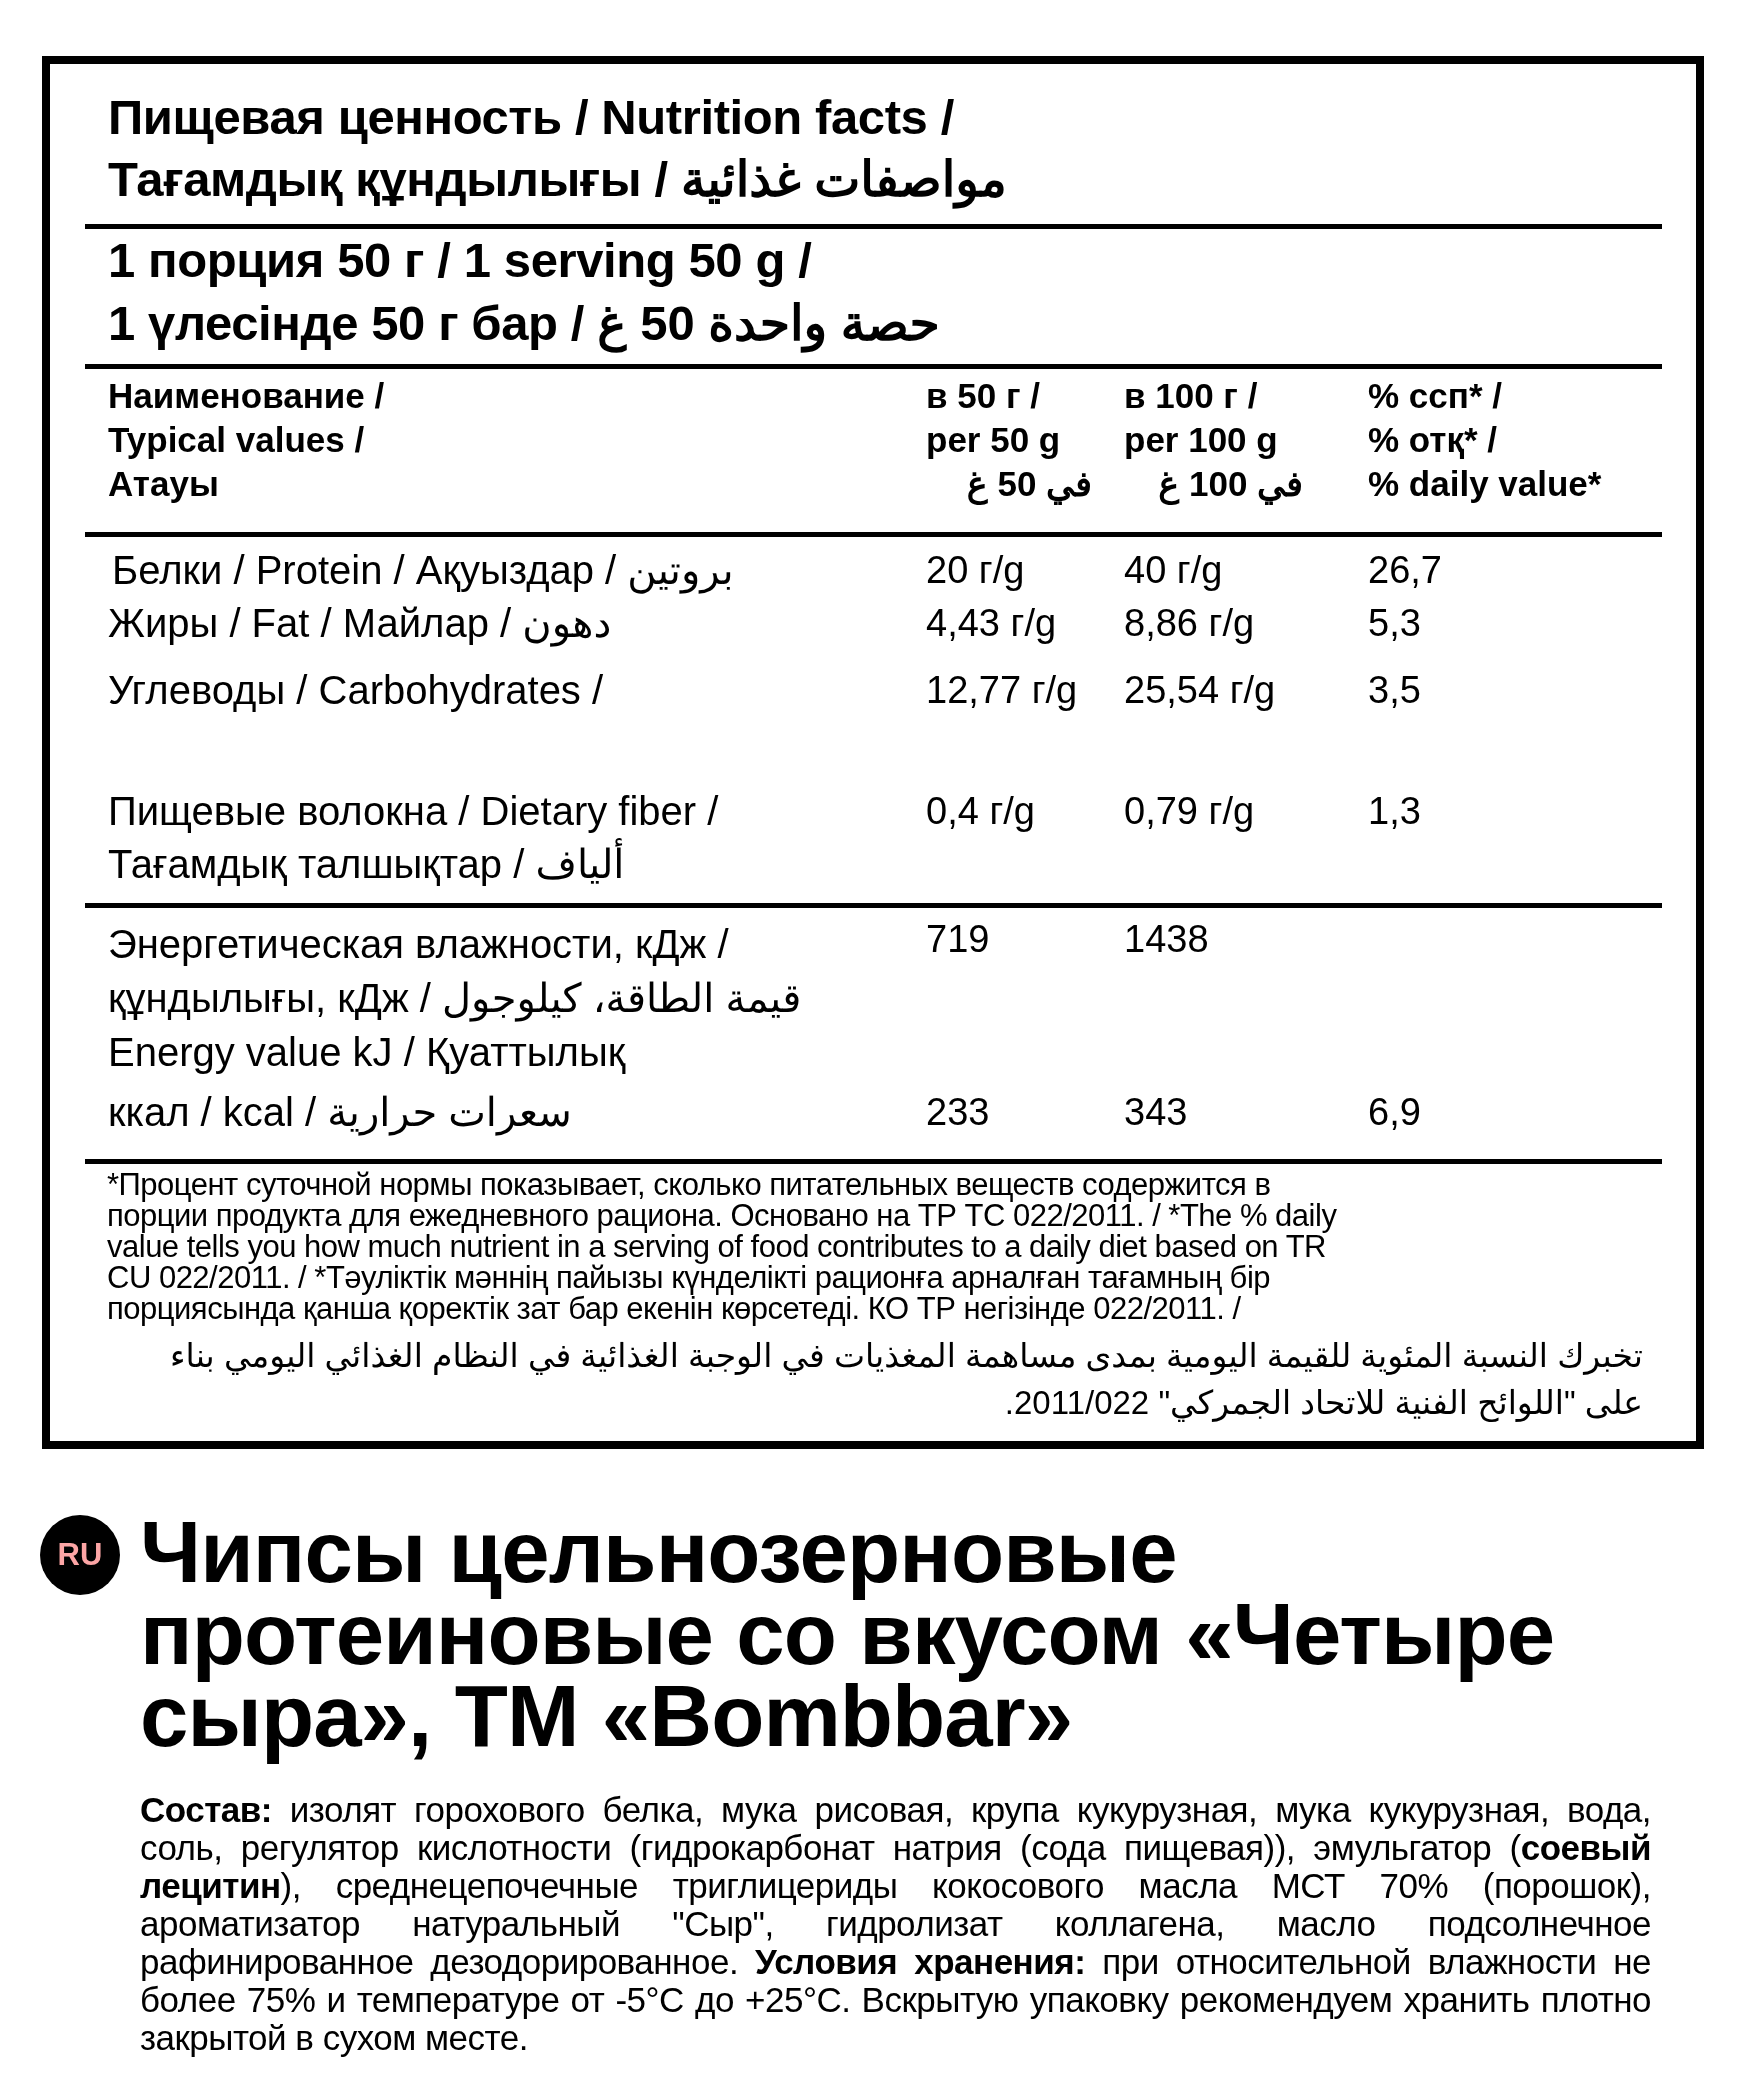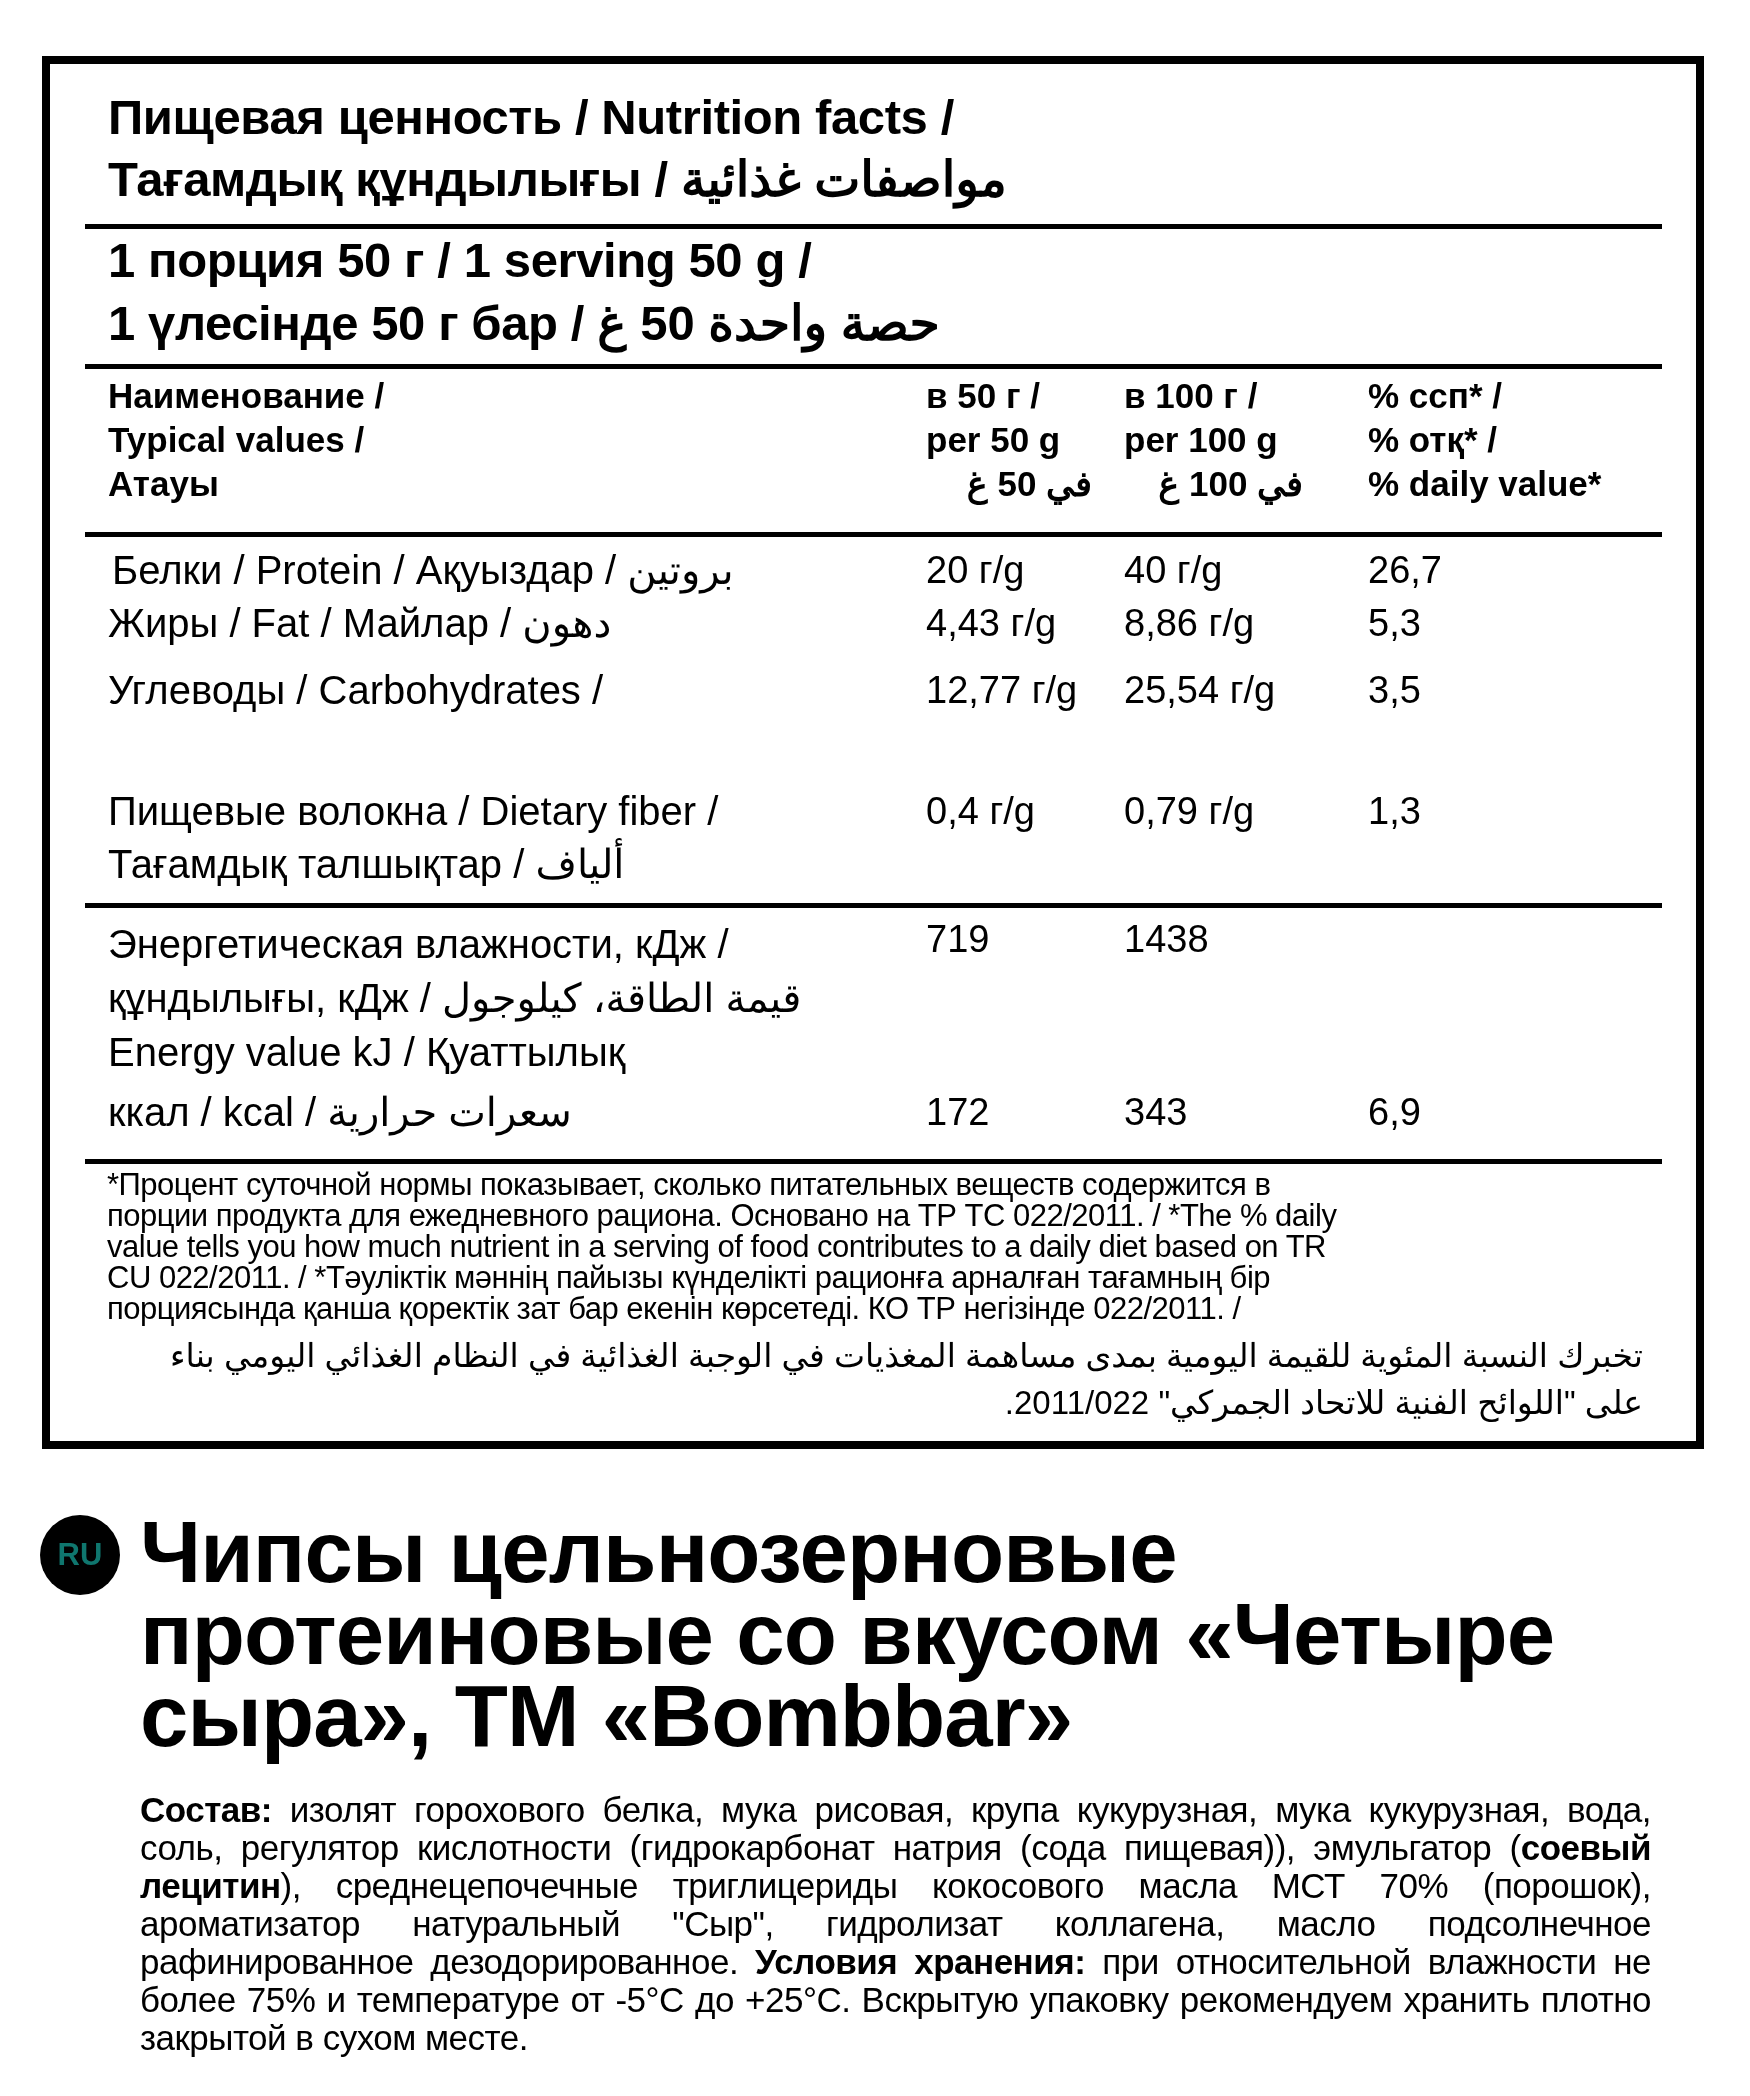--- a/index.html
+++ b/index.html
@@ -12,21 +12,21 @@
   .h1 { font-weight:bold; font-size:49px; line-height:63px; letter-spacing:-0.4px; }
   .hdr { font-weight:bold; font-size:35px; line-height:44px; }
   .cell { font-size:40px; line-height:44px; }
   .num { position:absolute; font-size:38px; line-height:44px; white-space:nowrap; }
   .ar { direction:rtl; unicode-bidi:isolate; display:inline-block; }
   .foot { position:absolute; left:107px; width:1502px; font-size:31px; line-height:31px; letter-spacing:-0.5px; }
   .foot-ar { position:absolute; left:122px; width:1521px; font-size:33px; line-height:47px; direction:rtl; text-align:right; }
   .title { position:absolute; left:140px; top:1511px; width:1572px; font-weight:bold;
            font-size:87px; line-height:82px; letter-spacing:-0.9px; }
   .ru { position:absolute; left:40px; top:1515px; width:80px; height:80px; border-radius:50%;
-        background:#000; color:#0f766e; font-weight:bold; font-size:31px; line-height:80px; text-align:center; }
+        background:#000; color:#fca5a5; font-weight:bold; font-size:31px; line-height:80px; text-align:center; }
   .comp { position:absolute; left:140px; top:1791px; width:1511px; font-size:35px; line-height:38px;
           text-align:justify; letter-spacing:-0.5px; }
   .comp b { font-weight:bold; }
 </style>
 </head>
 <body>
 
 <div class="box"></div>
 
 <div class="abs h1" style="left:108px; top:86px;">Пищевая ценность / Nutrition facts /</div>
@@ -109,21 +109,21 @@
   </div>
   <div>Energy value kJ / Қуаттылық</div>
 </div>
 <div class="num" style="left:926px; top:917px;">719</div>
 <div class="num" style="left:1124px; top:917px;">1438</div>
 
 <div class="abs cell" style="left:108px; top:1090px;">
   <span>ккал / kcal /</span>
   <span class="ar">سعرات حرارية</span>
 </div>
-<div class="num" style="left:926px; top:1090px;">172</div>
+<div class="num" style="left:926px; top:1090px;">233</div>
 <div class="num" style="left:1124px; top:1090px;">343</div>
 <div class="num" style="left:1368px; top:1090px;">6,9</div>
 
 <div class="rule" style="top:1159px;"></div>
 
 <div class="foot" style="top:1169px;">
   <div>*Процент суточной нормы показывает, сколько питательных веществ содержится в</div>
   <div>порции продукта для ежедневного рациона. Основано на ТР ТС 022/2011. / *The % daily</div>
   <div>value tells you how much nutrient in a serving of food contributes to a daily diet based on TR</div>
   <div>CU 022/2011. / *Тәуліктік мәннің пайызы күнделікті рационға арналған тағамның бір</div>

